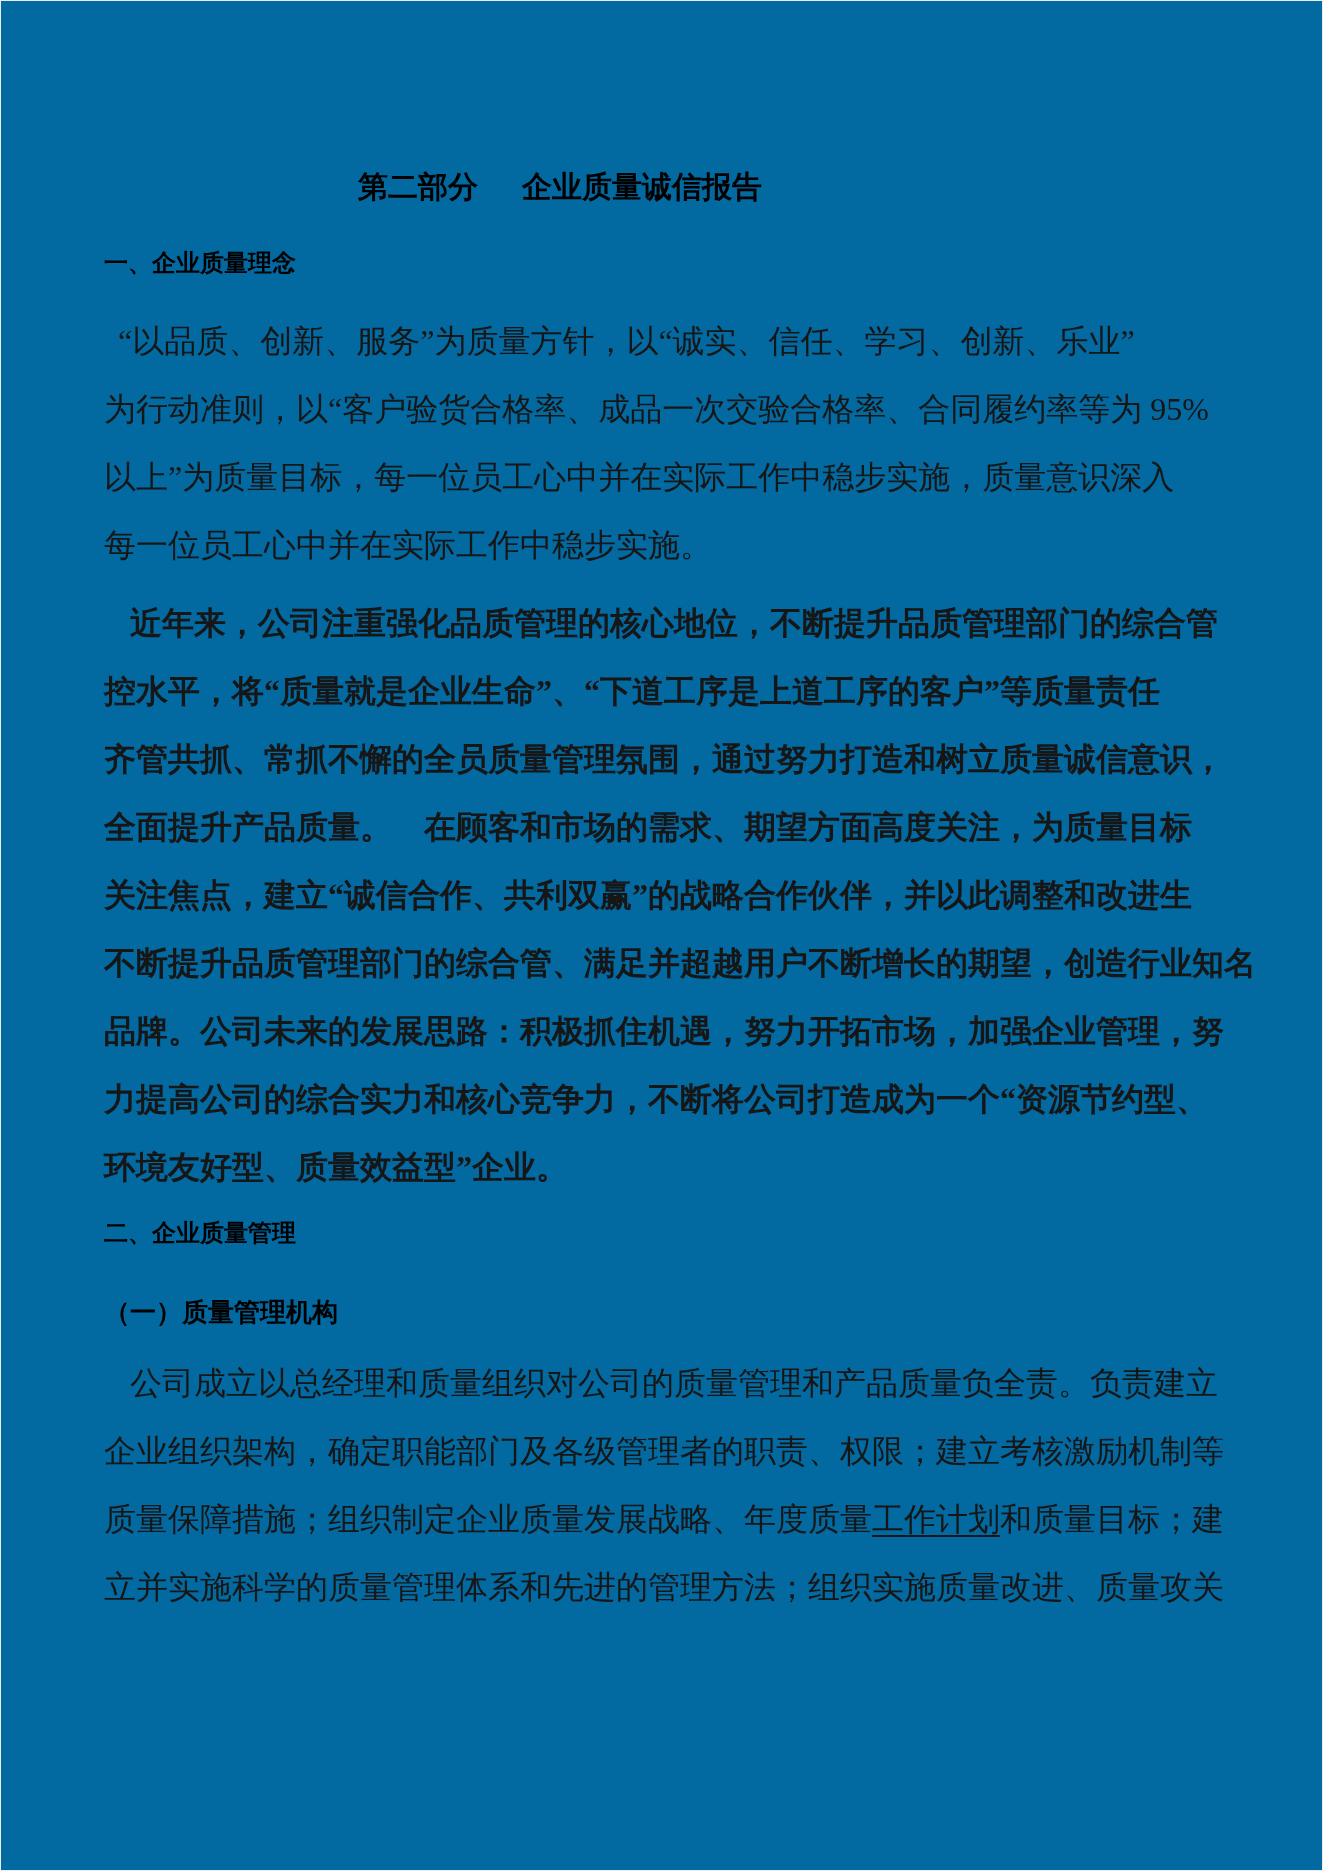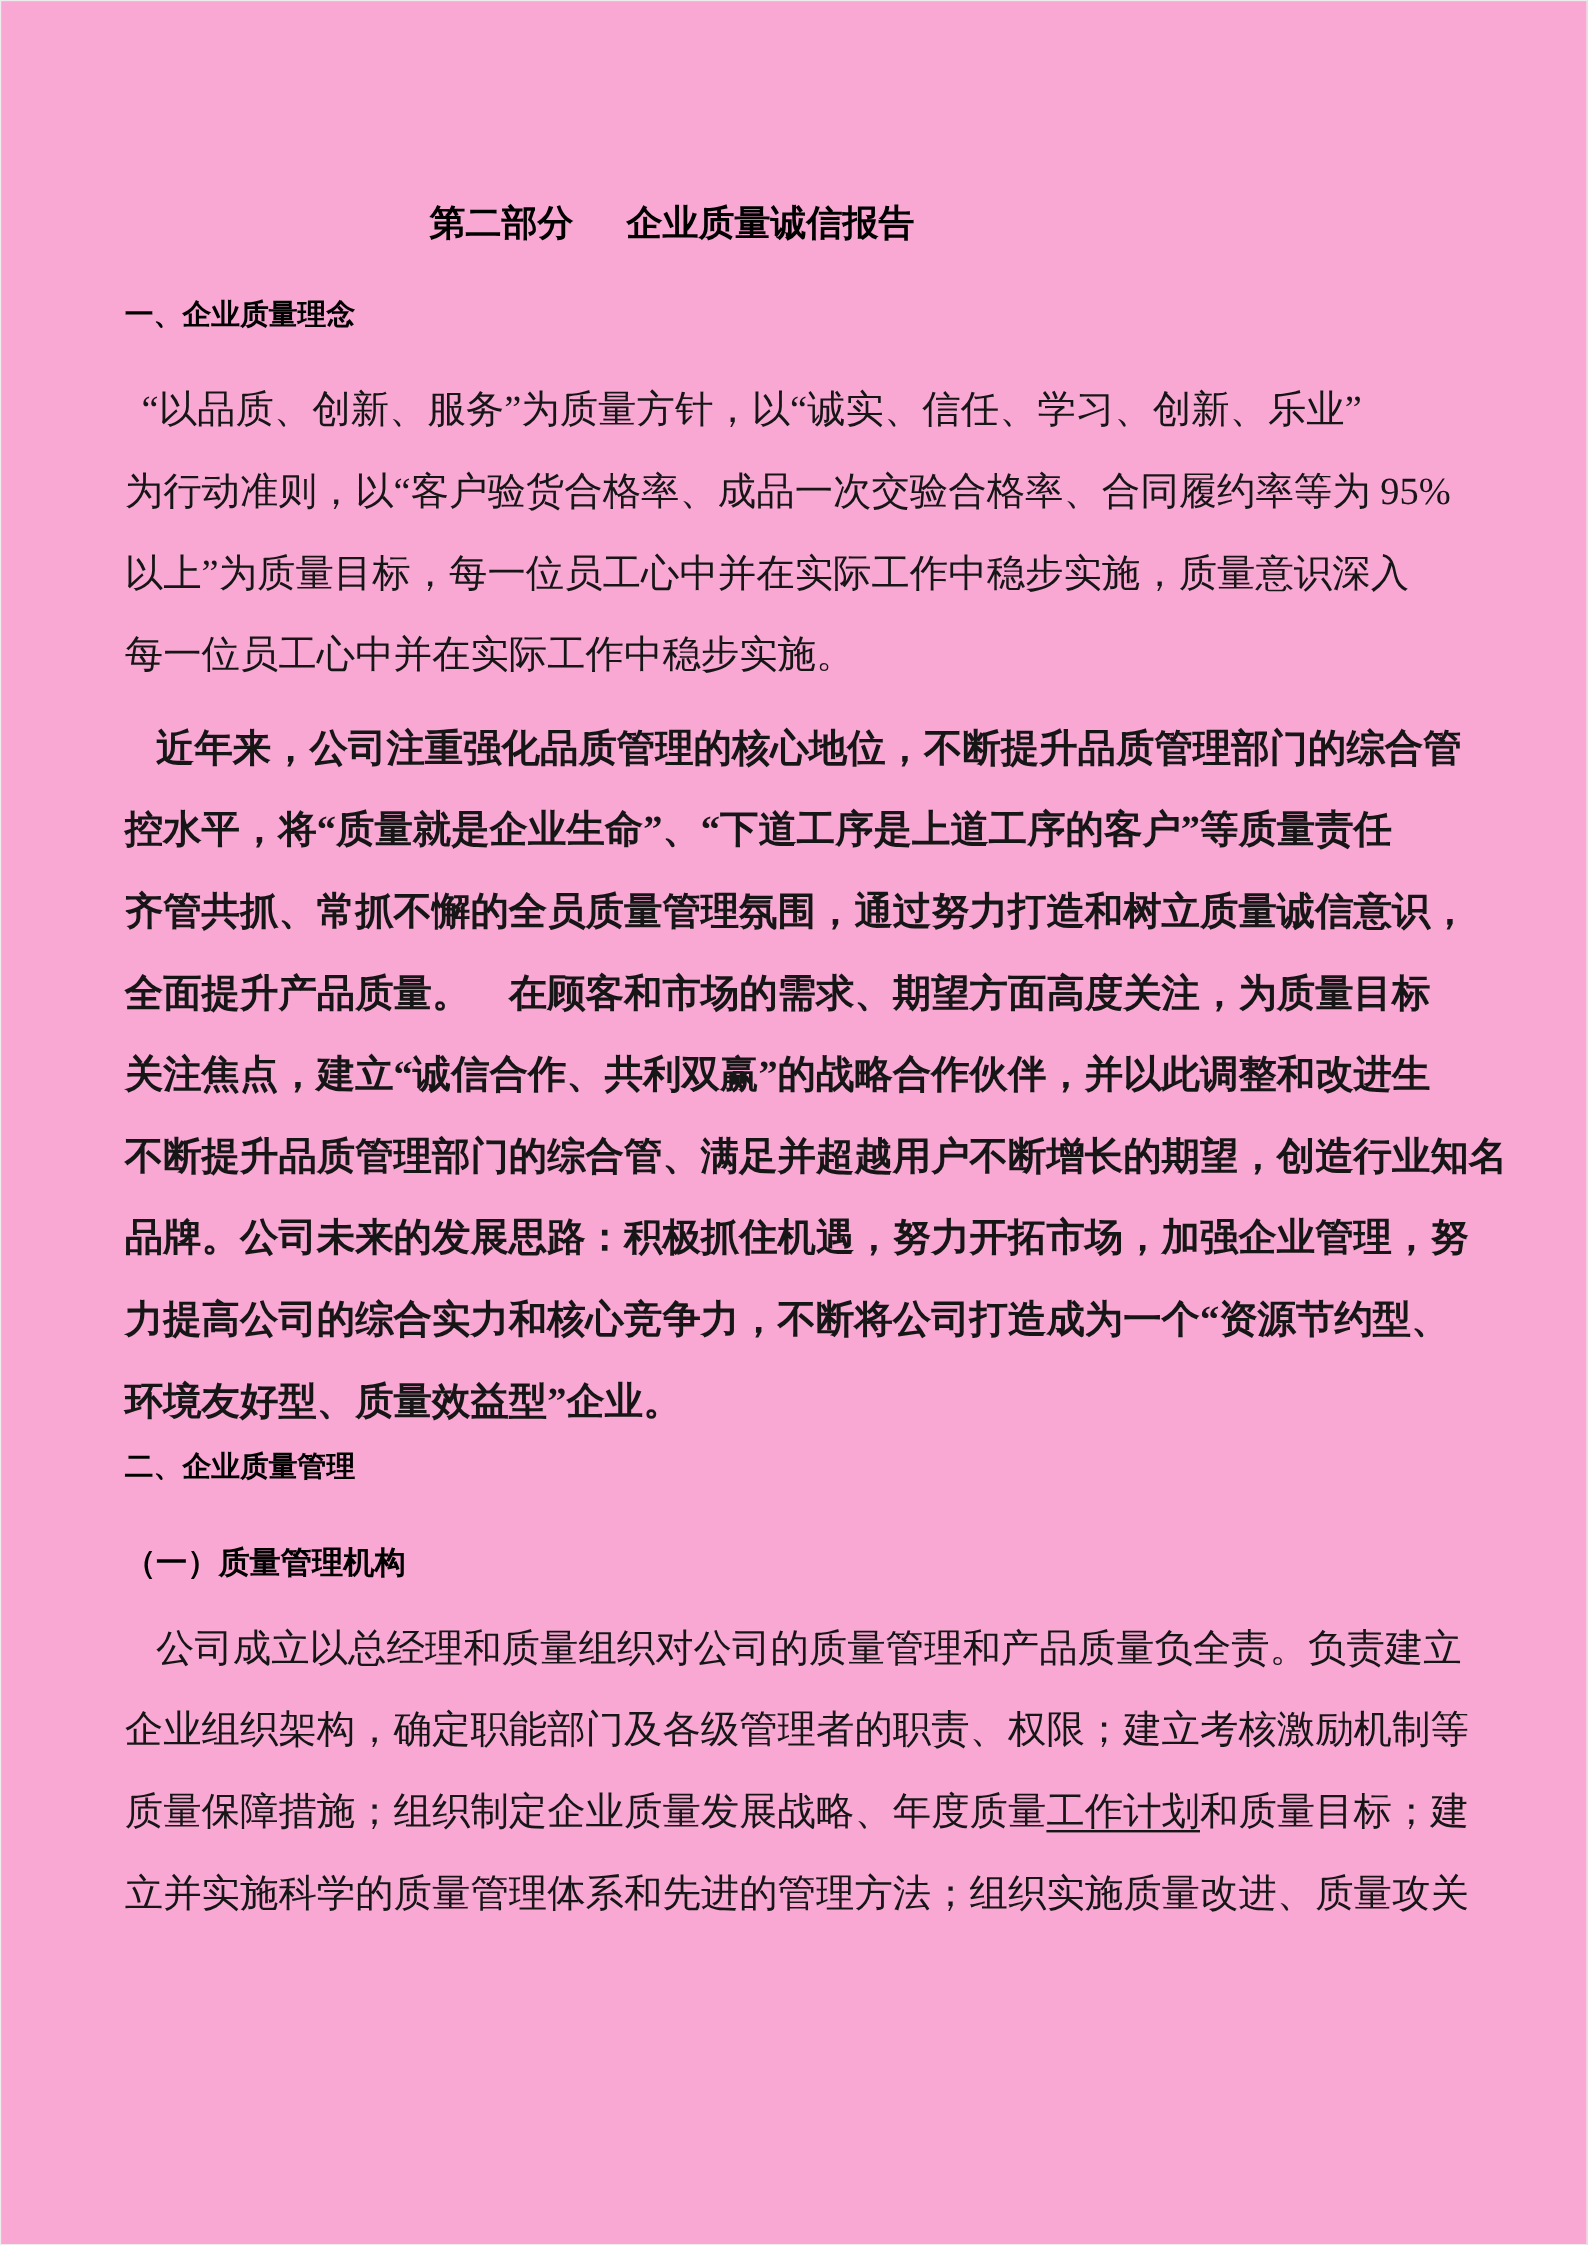--- a/index.html
+++ b/index.html
@@ -3,41 +3,41 @@
 <meta charset="utf-8">
 <style>
   html,body{margin:0;padding:0;background:#ffffff;}
   body{
     width:1323px;height:1871px;position:relative;
     font-family:"Liberation Serif","DejaVu Serif",serif;
     color:#161616;
   }
   .page{
     box-sizing:border-box;width:1323px;height:1871px;
-    padding:164px 0 0 103px;background:#f9a8d4;
+    padding:164px 0 0 103px;background:#0369a1;
     border:1px solid #ececec;
   }
   .content{width:912px;}
   .title{
     width:912px;text-align:center;
     font-family:"Liberation Sans","DejaVu Sans",sans-serif;
     font-weight:bold;font-size:30px;line-height:44px;color:#000;
     white-space:nowrap;
   }
   .title-gap{display:inline-block;width:44px;}
   .h1{
     font-family:"Liberation Sans","DejaVu Sans",sans-serif;
     font-weight:bold;font-size:24px;line-height:44px;color:#000;
   }
   .h2{
     font-family:Liberation Mono, monospace;
     font-weight:bold;font-size:26px;line-height:42px;color:#000;
   }
   #doc-body > .h1:first-child{margin-top:32px;}
-  .para + .h1{}
+  .para + .h1{margin-top:10px;}
   .h1 + .h2{margin-top:38px;}
   .h1 + .para{margin-top:22px;}
   .h2 + .para{margin-top:14px;}
   .para + .para{margin-top:10px;font-weight:bold;}
   .para{width:912px;}
   .line{
     font-size:32px;line-height:68px;height:68px;
     text-align:justify;text-align-last:justify;
     white-space:nowrap;
   }

